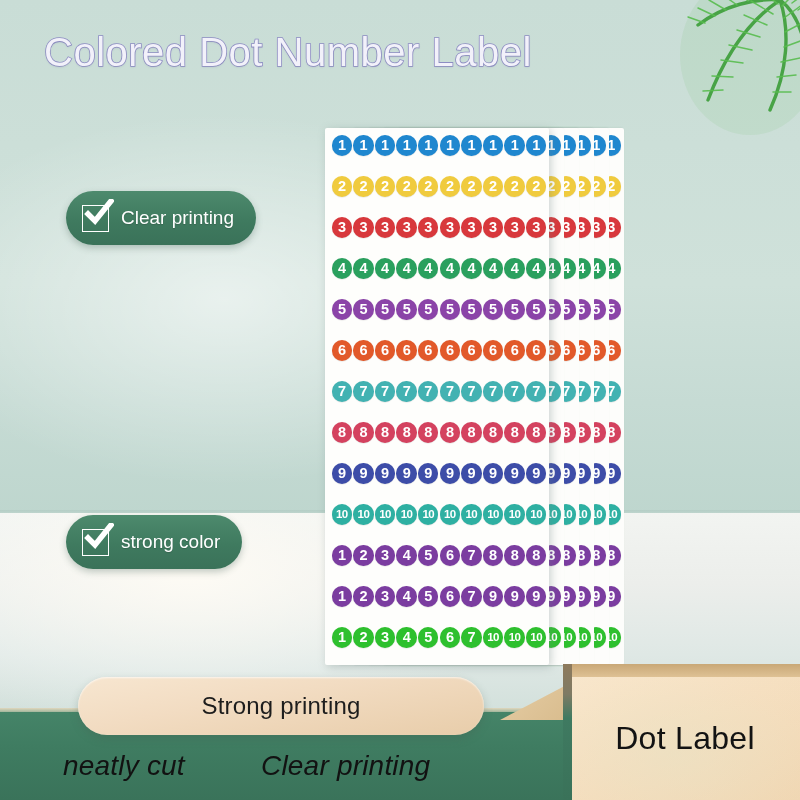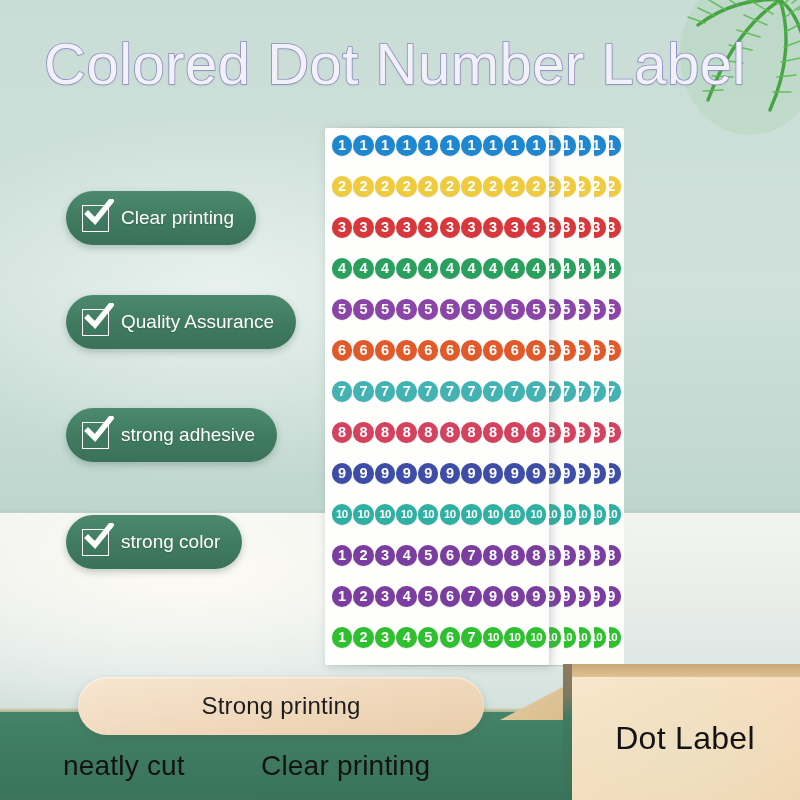--- a/index.html
+++ b/index.html
@@ -65,21 +65,21 @@
     right: -10px; top: -30px;
     width: 180px; height: 190px;
     pointer-events: none;
   }
 
   
   .title {
     position: absolute;
     left: 44px; top: 30px;
     width: 700px;
-    font-size: 58px;
+    font-size: 40px;
     font-weight: 400;
     letter-spacing: 0.5px;
     color: #f2f1fa;
     -webkit-text-stroke: 1.6px #8e8ec4;
     paint-order: stroke fill;
     text-shadow: 0 1px 2px rgba(120,120,170,0.35);
     white-space: nowrap;
   }
 
   
@@ -193,20 +193,21 @@
     letter-spacing: 0.2px;
   }
 
   .bottom-word {
     position: absolute;
     font-size: 28px;
     color: #121212;
     letter-spacing: 0.2px;
     z-index: 60;
     white-space: nowrap;
+    font-style: italic;
   }
   #bottom-word-0 { left: 63px; top: 750px; }
   #bottom-word-1 { left: 261px; top: 750px; }
 
   
   .dot-label-panel {
     position: absolute;
     left: 570px; top: 677px;
     width: 230px; height: 123px;
     background:
@@ -280,39 +281,21 @@
   <div class="pill" id="pill-0">
     <span class="check-box">
       <span class="frame"></span>
       <svg viewBox="0 0 30 30">
           <path d="M4 15 L11 22 L27 2" fill="none" stroke="#ffffff" stroke-width="5.5" stroke-linecap="square" stroke-linejoin="miter"></path>
         </svg>
     </span>
     <span class="pill-label">Clear printing</span>
   </div>
 
-  <div class="pill" id="pill-1">
-    <span class="check-box">
-      <span class="frame"></span>
-      <svg viewBox="0 0 30 30">
-          <path d="M4 15 L11 22 L27 2" fill="none" stroke="#ffffff" stroke-width="5.5" stroke-linecap="square" stroke-linejoin="miter"></path>
-        </svg>
-    </span>
-    <span class="pill-label">Quality Assurance</span>
-  </div>
-
-  <div class="pill" id="pill-2">
-    <span class="check-box">
-      <span class="frame"></span>
-      <svg viewBox="0 0 30 30">
-          <path d="M4 15 L11 22 L27 2" fill="none" stroke="#ffffff" stroke-width="5.5" stroke-linecap="square" stroke-linejoin="miter"></path>
-        </svg>
-    </span>
-    <span class="pill-label">strong adhesive</span>
-  </div>
+
 
   <div class="pill" id="pill-3">
     <span class="check-box">
       <span class="frame"></span>
       <svg viewBox="0 0 30 30">
           <path d="M4 15 L11 22 L27 2" fill="none" stroke="#ffffff" stroke-width="5.5" stroke-linecap="square" stroke-linejoin="miter"></path>
         </svg>
     </span>
     <span class="pill-label">strong color</span>
   </div>

